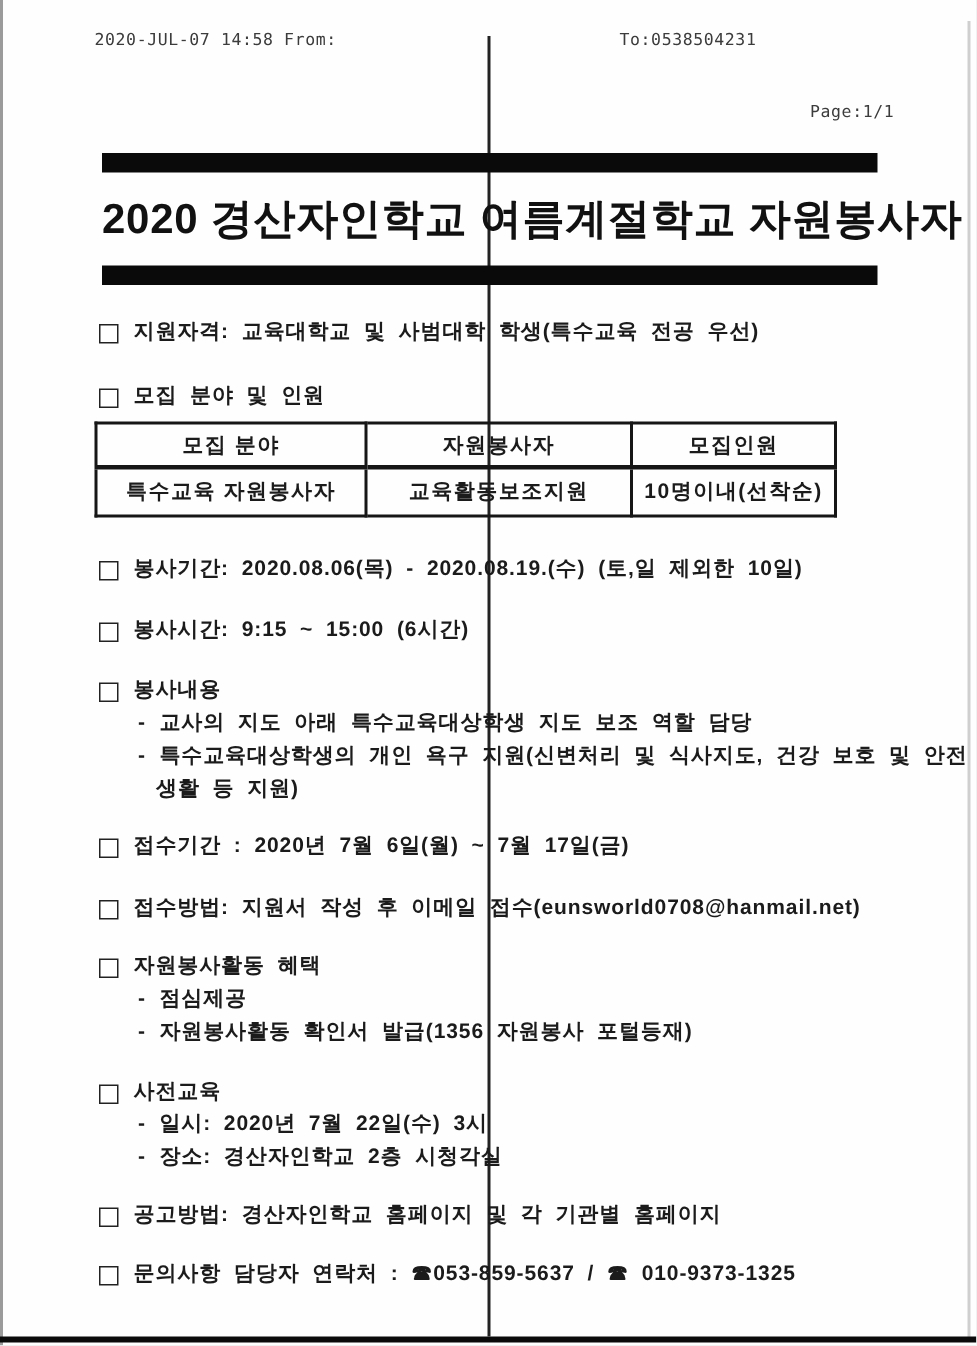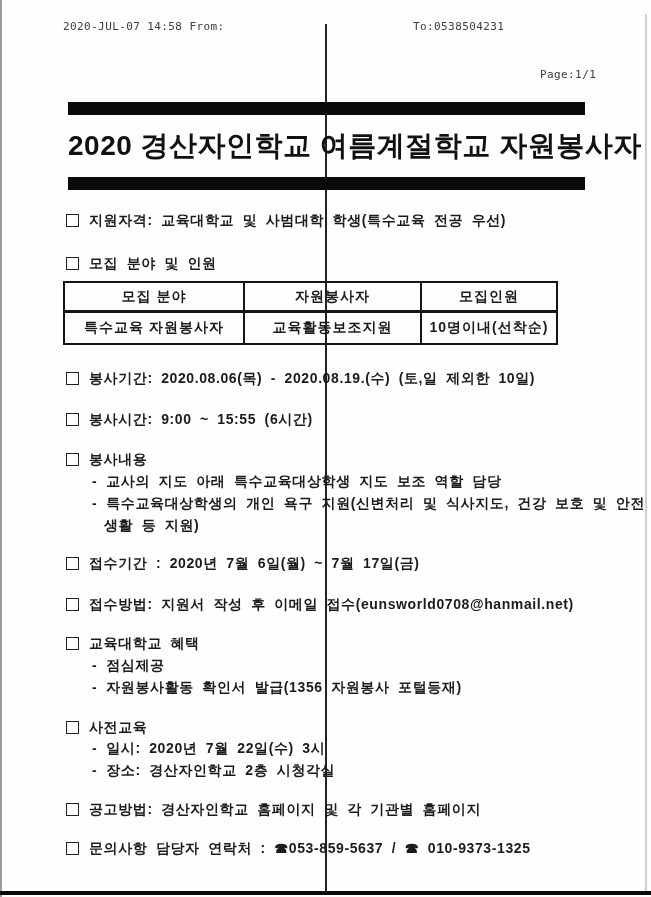--- a/index.html
+++ b/index.html
@@ -28,21 +28,21 @@
   
   .tblock { position:absolute; left:68px; top:102px; width:517px; }
   .tbar   { height:13px; background:#0a0a0a; }
   .ttitle {
     text-align:center; font-size:28px; font-weight:bold; letter-spacing:0.5px;
     padding:12px 0 12px 0; white-space:nowrap; color:#111;
   }
 
   
   .line {
-    position:absolute; display:flex; align-items:flex-start;
+    position:absolute; display:flex; align-items:flex-end;
     font-size:14px; font-weight:600; letter-spacing:0.6px; word-spacing:4px;
     white-space:nowrap; line-height:17px;
   }
   .sec  { left:66px; }
   .sub  { left:92px; }
   .cont { left:104px; }
   .cb {
     display:inline-block; width:11px; height:11px; border:1.6px solid #222;
     margin:2px 10px 0 0; flex:none; background:#fff;
   }
@@ -116,21 +116,21 @@
     </tbody>
   </table>
 
   <div class="line sec" style="top:370px">
     <span class="cb"></span>
     <span>봉사기간: 2020.08.06(목) - 2020.08.19.(수) (토,일 제외한 10일)</span>
   </div>
 
   <div class="line sec" style="top:411px">
     <span class="cb"></span>
-    <span>봉사시간: 9:00 ~ 15:55 (6시간)</span>
+    <span>봉사시간: 9:15 ~ 15:00 (6시간)</span>
   </div>
 
   <div class="line sec" style="top:451px">
     <span class="cb"></span>
     <span>봉사내용</span>
   </div>
   <div class="line sub" style="top:473px">
     <span class="dash">-</span>
     <span>교사의 지도 아래 특수교육대상학생 지도 보조 역할 담당</span>
   </div>
@@ -147,21 +147,21 @@
     <span>접수기간 : 2020년 7월 6일(월) ~ 7월 17일(금)</span>
   </div>
 
   <div class="line sec" style="top:596px">
     <span class="cb"></span>
     <span>접수방법: 지원서 작성 후 이메일 접수(eunsworld0708@hanmail.net)</span>
   </div>
 
   <div class="line sec" style="top:635px">
     <span class="cb"></span>
-    <span>교육대학교 혜택</span>
+    <span>자원봉사활동 혜택</span>
   </div>
   <div class="line sub" style="top:657px">
     <span class="dash">-</span>
     <span>점심제공</span>
   </div>
   <div class="line sub" style="top:679px">
     <span class="dash">-</span>
     <span>자원봉사활동 확인서 발급(1356 자원봉사 포털등재)</span>
   </div>
 

